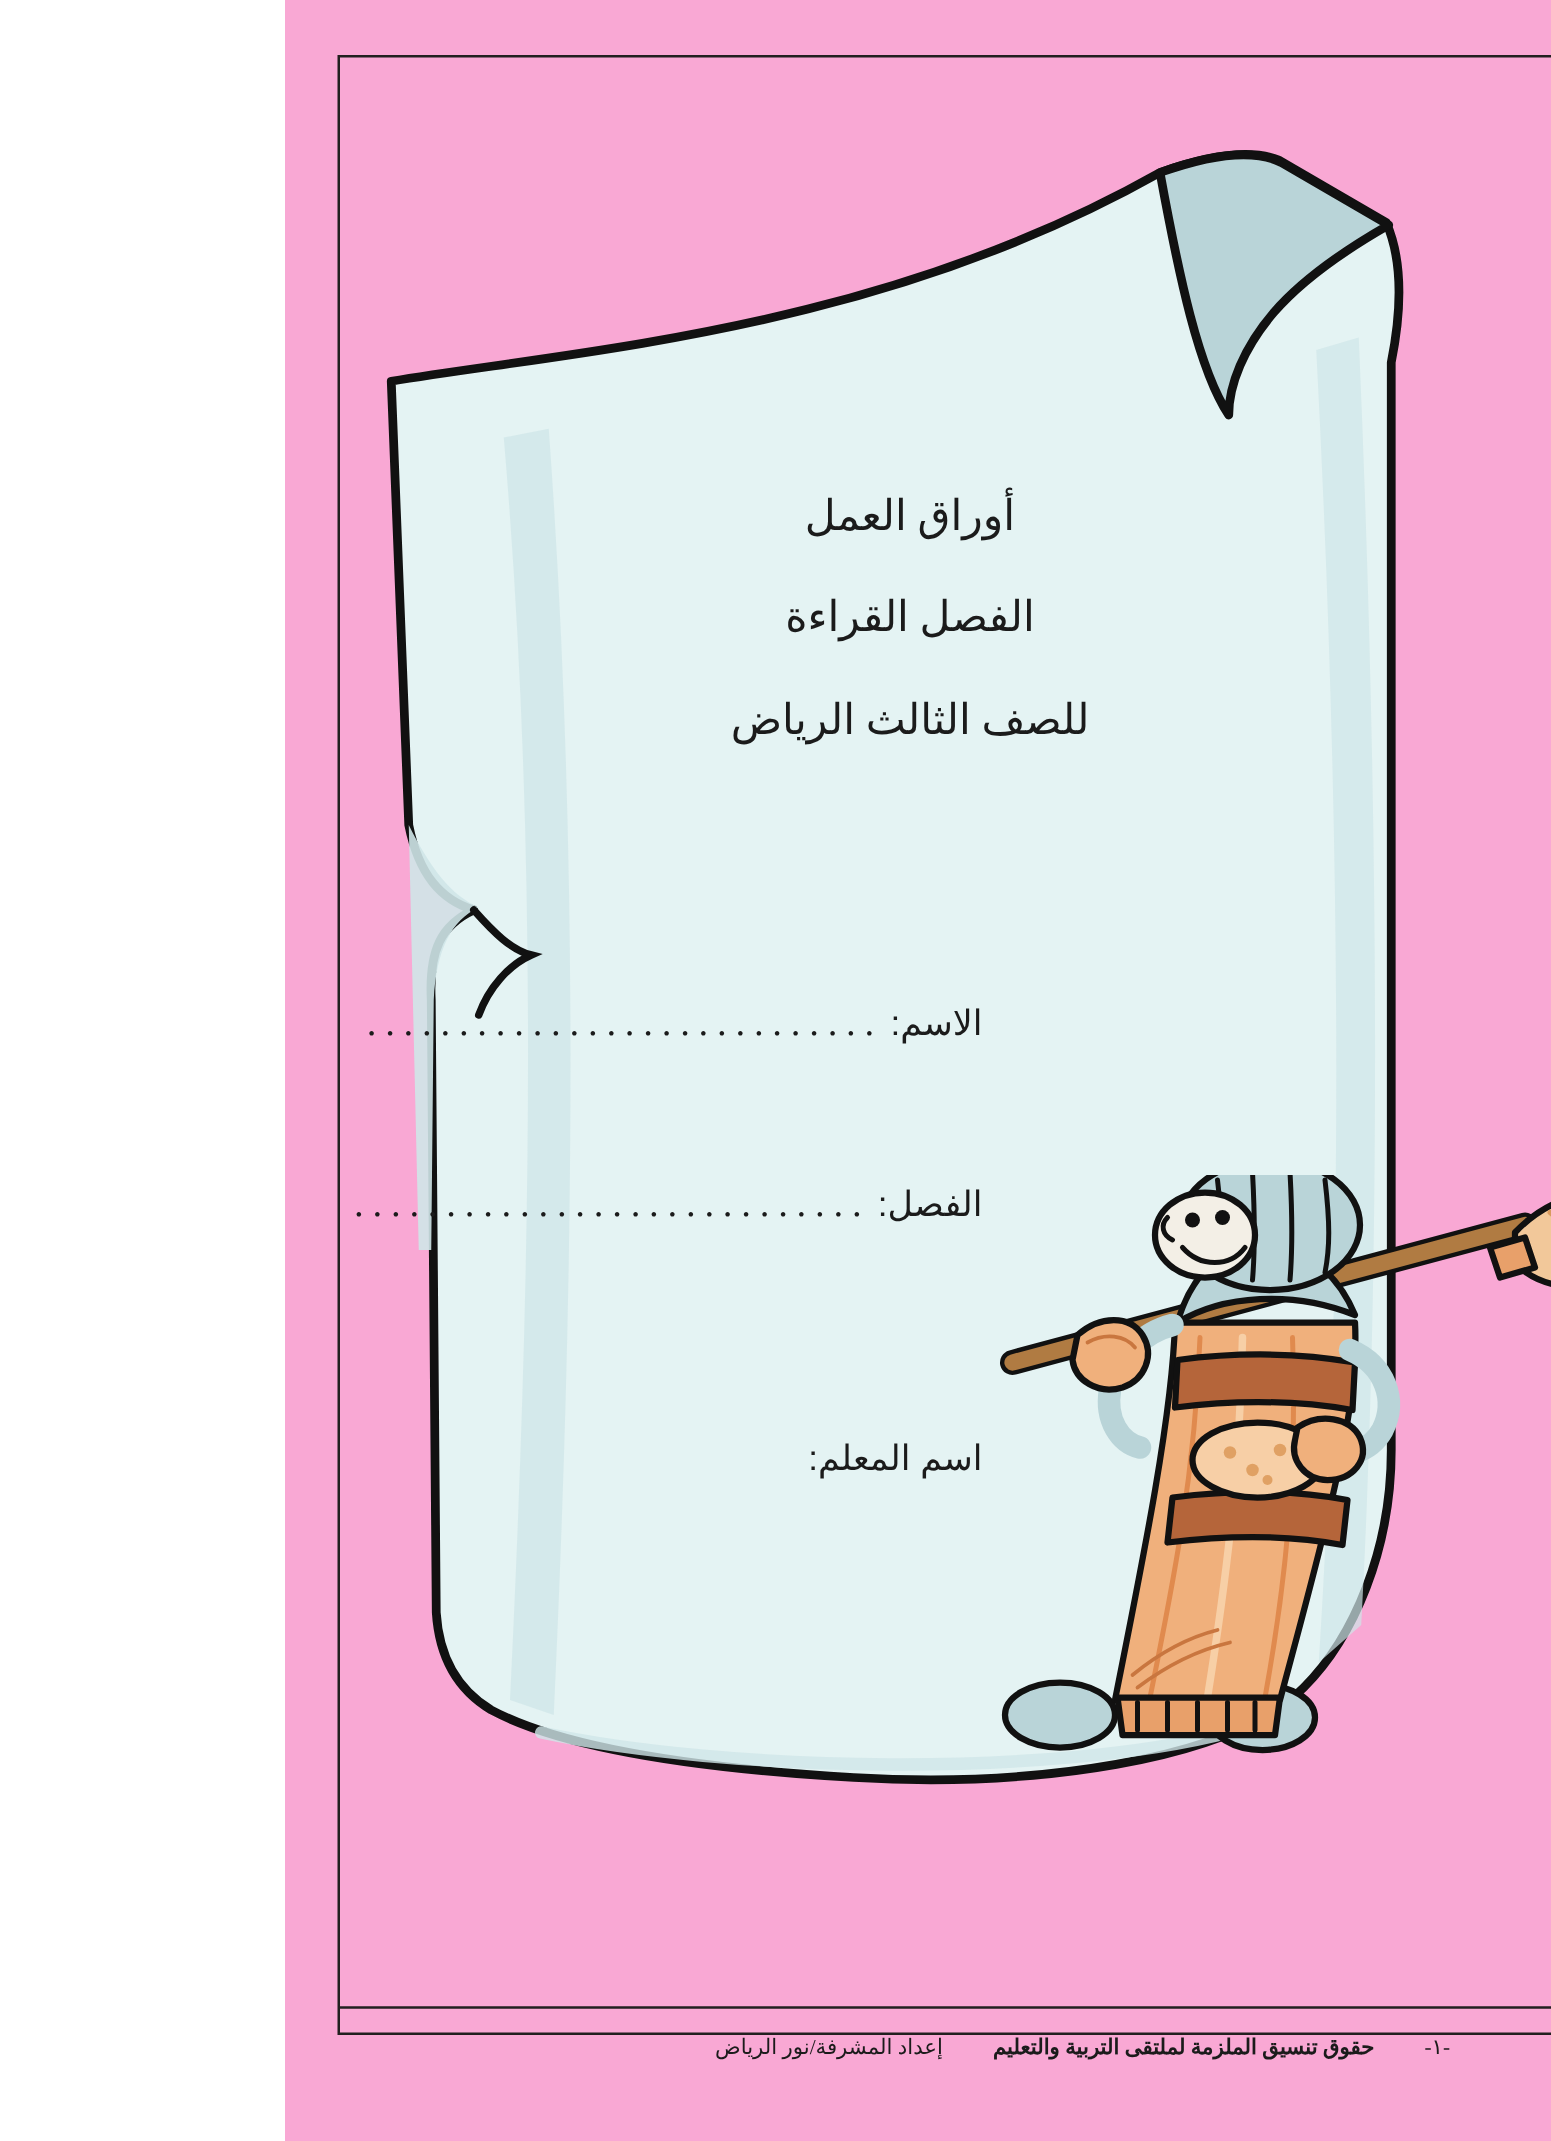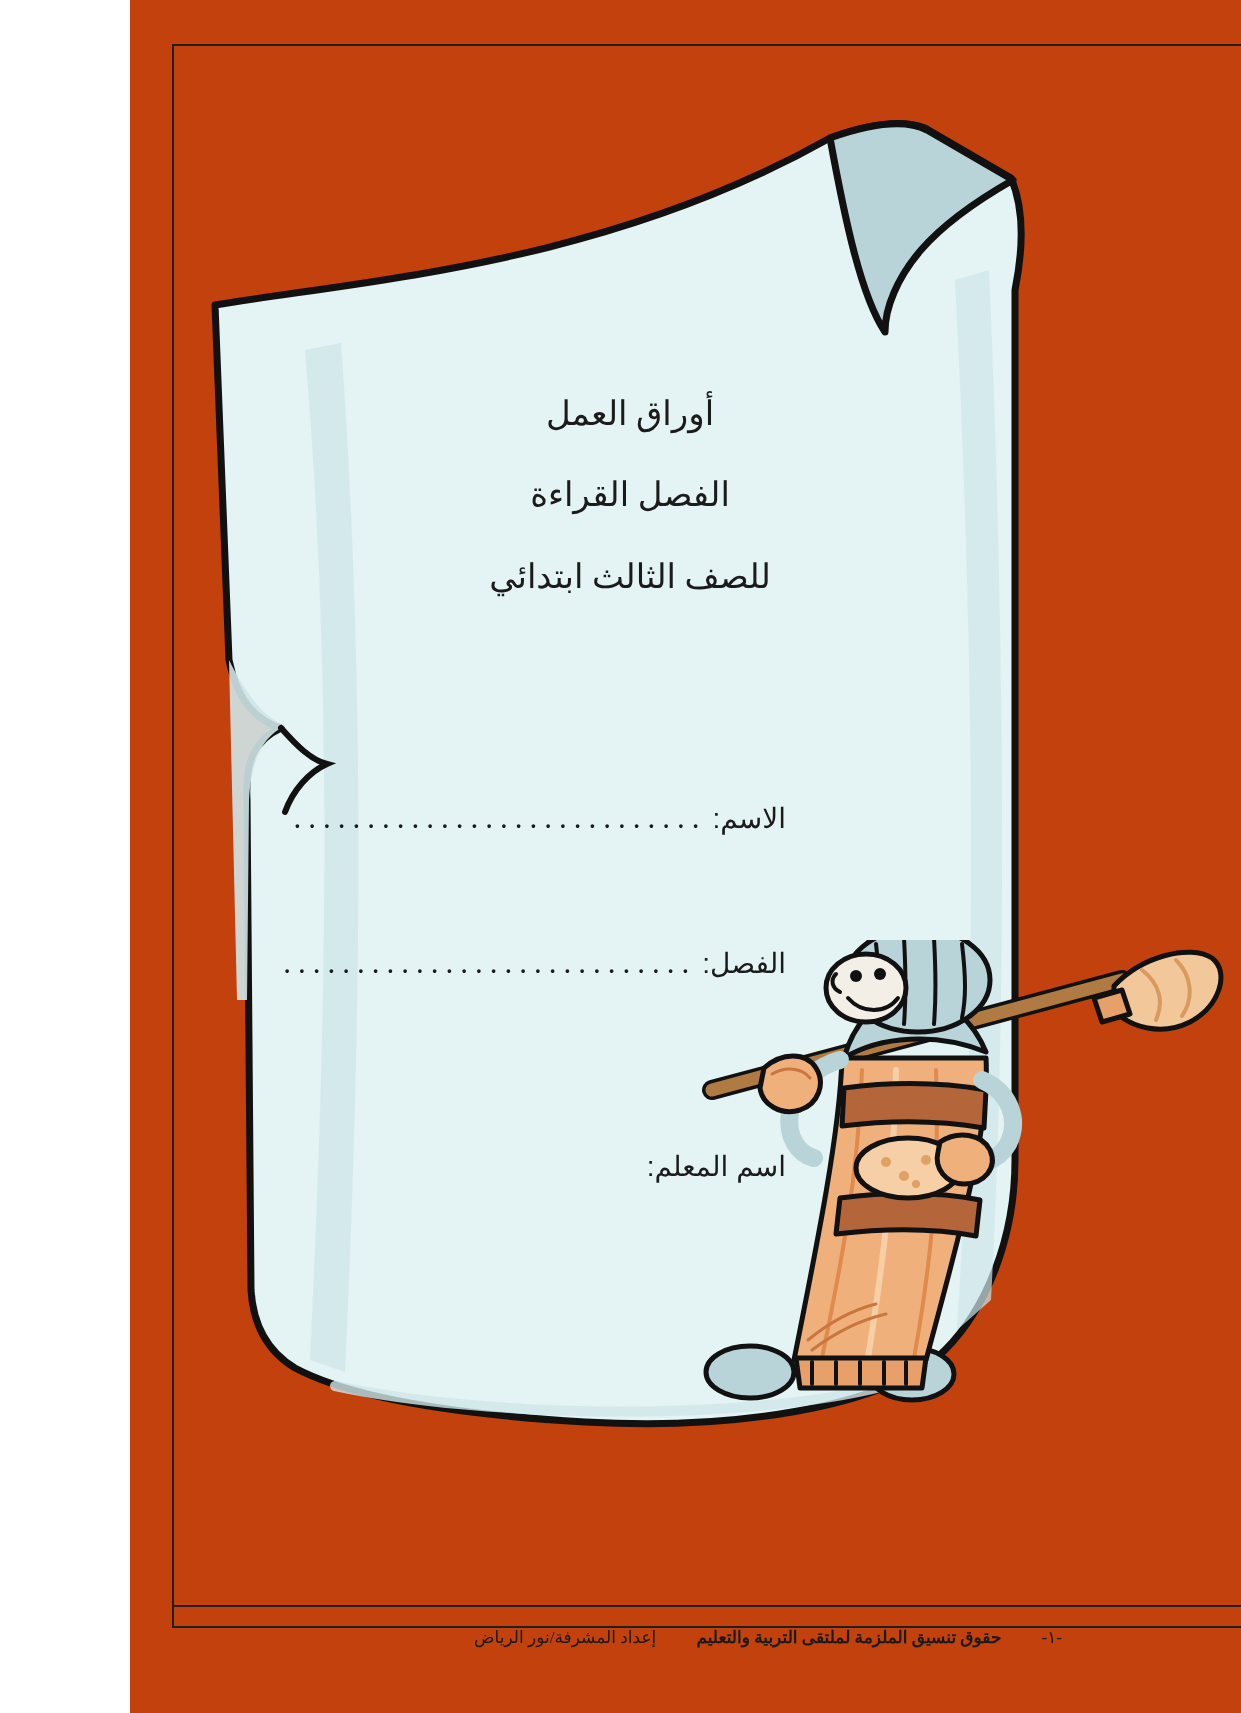--- a/index.html
+++ b/index.html
@@ -7,23 +7,23 @@
     padding: 0;
     background: #ffffff;
   }
   body {
     width: 1241px;
     height: 1713px;
     font-family: "Liberation Serif", serif;
   }
   .page {
     position: relative;
-    width: 1111px;
+    width: 1013px;
     height: 1713px;
-    background: #c2410c;
+    background: #f9a8d4;
     overflow: hidden;
   }
   
   .page-frame {
     position: absolute;
     left: 42px;
     top: 44px;
     width: 1152px;
     height: 1584px;
     border: 2px solid #221f1f;
@@ -162,21 +162,21 @@
 
       <path d="M96 628 C 112 646, 126 660, 142 664 C 124 672, 108 690, 100 712" fill="none" stroke="#111111" stroke-width="6" stroke-linecap="round"></path>
 
       <path d="M150 1286 C 300 1318, 560 1322, 700 1286" fill="none" stroke="#cfe6e8" stroke-width="10" stroke-linecap="round" opacity="0.8"></path>
     </svg>
   </div>
 
   <div class="scroll-text">
     <div class="title-line">أوراق العمل</div>
     <div class="title-line">الفصل القراءة</div>
-    <div class="title-line">للصف الثالث ابتدائي</div>
+    <div class="title-line">للصف الثالث الرياض</div>
   </div>
 
   <div class="field-row" id="name-row">
     <span class="field-label">الاسم:</span>
     <span class="field-dots">............................</span>
   </div>
 
   <div class="field-row" id="class-row">
     <span class="field-label">الفصل:</span>
     <span class="field-dots">............................</span>

